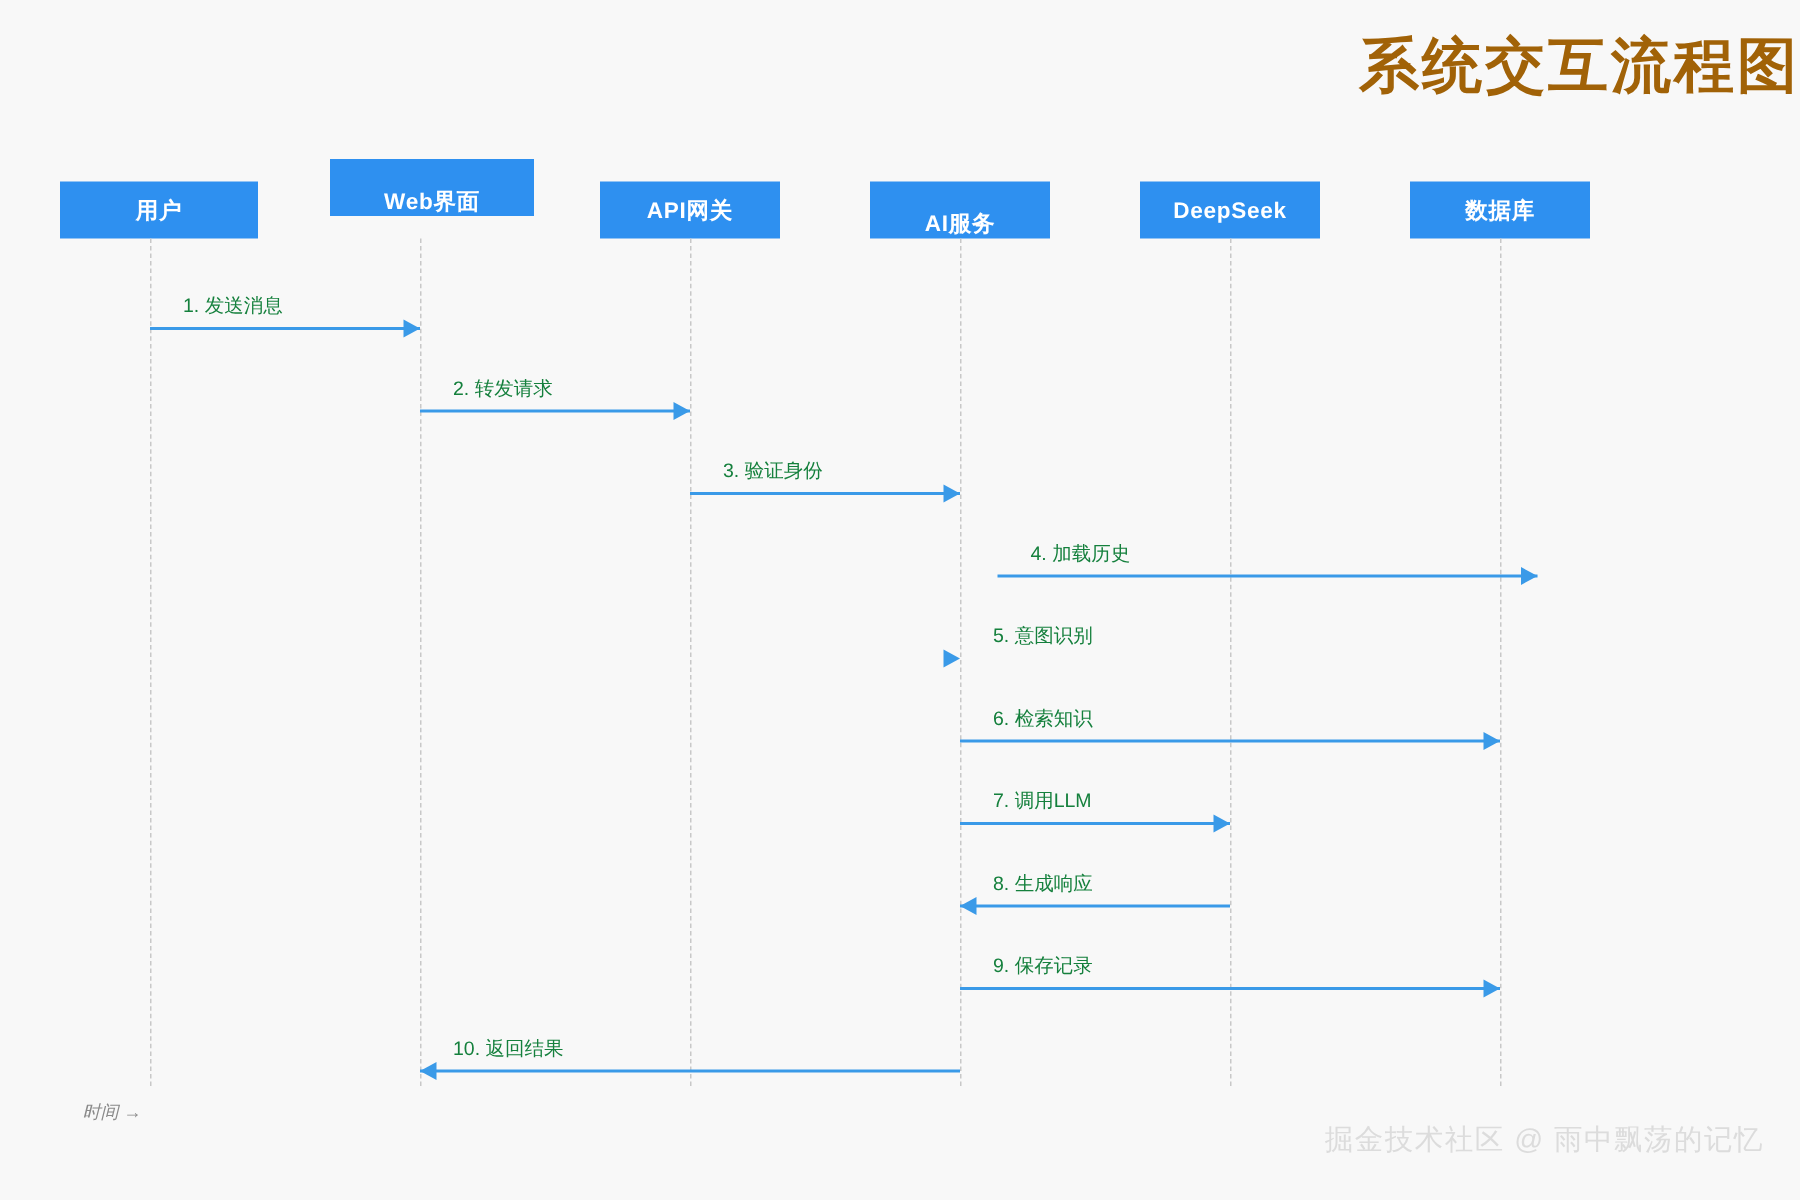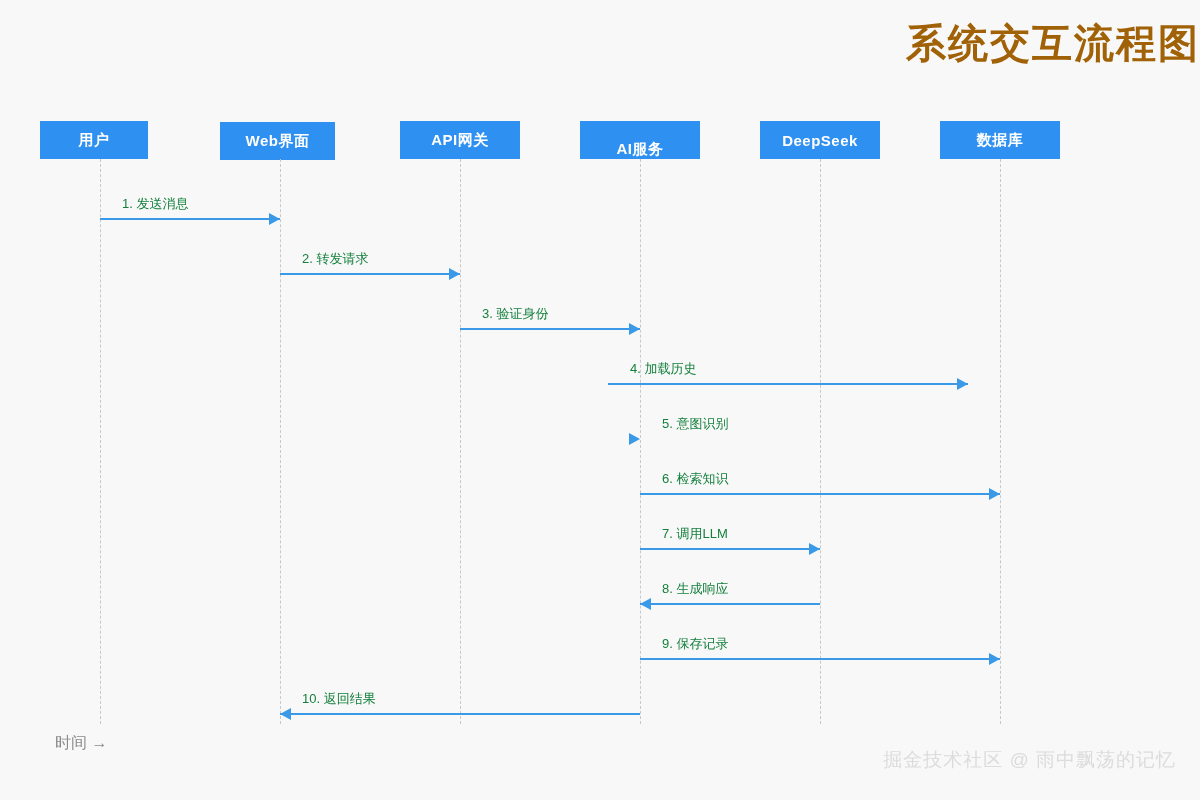--- a/index.html
+++ b/index.html
@@ -97,21 +97,22 @@
     color: #15803d;
     white-space: nowrap;
     font-family: "Liberation Sans", "DejaVu Sans", sans-serif;
   }
 
   
   .time-axis-label {
     position: absolute;
     left: 55px;
     top: 733px;
-    font-size: 16px;
+    font-size: 12px;
+    font-style: italic;
     color: #8a8a8a;
     white-space: nowrap;
   }
   .watermark {
     position: absolute;
     right: 24px;
     top: 747px;
     font-size: 19px;
     color: #dcdcdc;
     letter-spacing: 1px;
@@ -120,24 +121,24 @@
   }
 </style>
 </head>
 <body>
 
 <div id="canvas">
 
   <div class="diagram-title">系统交互流程图</div>
 
   <div id="participants-layer">
-      <div class="participant-box" style="left: 40px; top: 121px; width: 108px;">
+      <div class="participant-box" style="left: 40px; top: 121px; width: 132px;">
         <span>用户</span>
       </div>
-      <div class="participant-box" style="left: 220px; top: 122px; width: 115px;">
+      <div class="participant-box" style="left: 220px; top: 106px; width: 136px; align-items: flex-end;">
         <span>Web界面</span>
       </div>
       <div class="participant-box" style="left: 400px; top: 121px; width: 120px;">
         <span>API网关</span>
       </div>
       <div class="participant-box" style="left: 580px; top: 121px; width: 120px; align-items: flex-end;">
         <span>AI服务</span>
       </div>
       <div class="participant-box" style="left: 760px; top: 121px; width: 120px;">
         <span>DeepSeek</span>
@@ -163,21 +164,21 @@
       <div class="message" style="left: 280px; top: 245px; width: 180px; padding-left: 41px;">
         <div class="msg-line" style="width: 180px;"></div>
         <div class="msg-head right" style="left: 169px;"></div>
         <div class="msg-label" style="left: 22px;">2. 转发请求</div>
       </div>
       <div class="message" style="left: 460px; top: 300px; width: 180px;">
         <div class="msg-line" style="width: 180px;"></div>
         <div class="msg-head right" style="left: 169px;"></div>
         <div class="msg-label" style="left: 22px;">3. 验证身份</div>
       </div>
-      <div class="message" style="left: 608px; top: 355px; width: 360px;">
+      <div class="message" style="left: 665px; top: 355px; width: 360px;">
         <div class="msg-line" style="width: 360px;"></div>
         <div class="msg-head right" style="left: 349px;"></div>
         <div class="msg-label" style="left: 22px;">4. 加载历史</div>
       </div>
       <div class="message" style="left: 640px; top: 410px; width: 1px;">
         <div class="msg-head right" style="left: -11px;"></div>
         <div class="msg-label" style="left: 22px;">5. 意图识别</div>
       </div>
       <div class="message" style="left: 640px; top: 465px; width: 360px;">
         <div class="msg-line" style="width: 360px;"></div>

